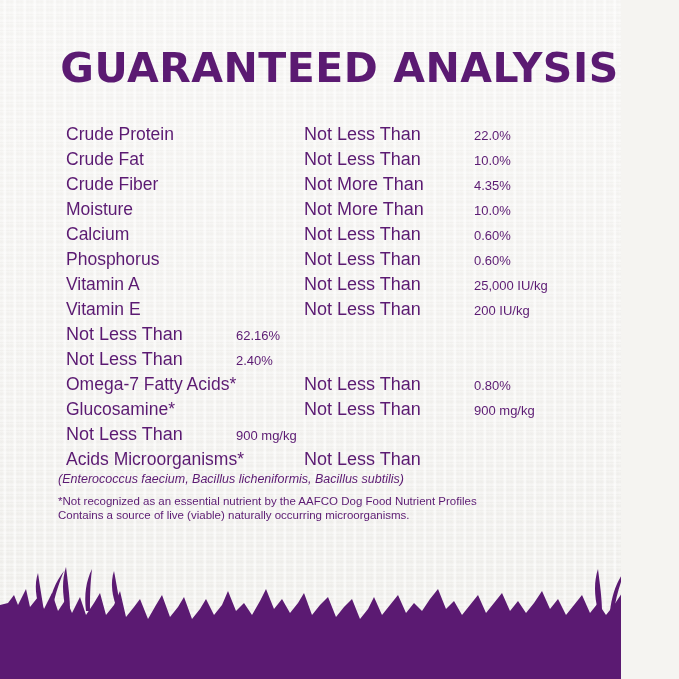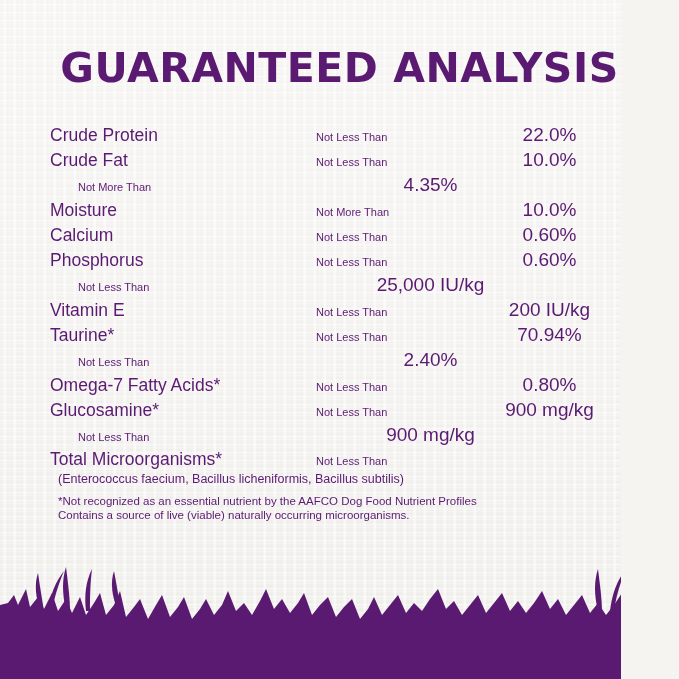--- a/index.html
+++ b/index.html
@@ -41,55 +41,55 @@
     text-align: center;
     color: #5b1a72;
     font-size: 41px;
     font-weight: bold;
     letter-spacing: 0.5px;
     font-family: "DejaVu Sans", sans-serif;
   }
   .table {
     position: absolute;
     top: 124px;
-    left: 50px;
+    left: 66px;
     width: 563px;
   }
   .row {
     display: flex;
     align-items: baseline;
     height: 25px;
   }
   .cell-nutrient {
     width: 238px;
     color: #5b1a72;
     font-size: 17.5px;
     white-space: nowrap;
   }
   .cell-qualifier {
     width: 170px;
     color: #5b1a72;
-    font-size: 11px;
+    font-size: 18px;
     white-space: nowrap;
-    margin-left: 28px;
   }
   .cell-value {
     flex: 1;
-    text-align: center;
-    color: #5b1a72;
-    font-size: 19px;
+    text-align: left;
+    color: #5b1a72;
+    font-size: 13px;
     white-space: nowrap;
   }
   .note-strains {
     position: absolute;
     top: 472px;
     left: 58px;
     width: 563px;
     color: #5b1a72;
     font-size: 12.5px;
+    font-style: italic;
   }
   .footnotes {
     position: absolute;
     top: 494px;
     left: 58px;
     width: 570px;
     color: #5b1a72;
     font-size: 11.5px;
     line-height: 14px;
   }
@@ -117,20 +117,21 @@
       <div class="cell-value">22.0%</div>
     </div>
 
     <div class="row">
       <div class="cell-nutrient">Crude Fat</div>
       <div class="cell-qualifier">Not Less Than</div>
       <div class="cell-value">10.0%</div>
     </div>
 
     <div class="row">
+      <div class="cell-nutrient">Crude Fiber</div>
       <div class="cell-qualifier">Not More Than</div>
       <div class="cell-value">4.35%</div>
     </div>
 
     <div class="row">
       <div class="cell-nutrient">Moisture</div>
       <div class="cell-qualifier">Not More Than</div>
       <div class="cell-value">10.0%</div>
     </div>
 
@@ -140,34 +141,34 @@
       <div class="cell-value">0.60%</div>
     </div>
 
     <div class="row">
       <div class="cell-nutrient">Phosphorus</div>
       <div class="cell-qualifier">Not Less Than</div>
       <div class="cell-value">0.60%</div>
     </div>
 
     <div class="row">
+      <div class="cell-nutrient">Vitamin A</div>
       <div class="cell-qualifier">Not Less Than</div>
       <div class="cell-value">25,000 IU/kg</div>
     </div>
 
     <div class="row">
       <div class="cell-nutrient">Vitamin E</div>
       <div class="cell-qualifier">Not Less Than</div>
       <div class="cell-value">200 IU/kg</div>
     </div>
 
     <div class="row">
-      <div class="cell-nutrient">Taurine*</div>
-      <div class="cell-qualifier">Not Less Than</div>
-      <div class="cell-value">70.94%</div>
+      <div class="cell-qualifier">Not Less Than</div>
+      <div class="cell-value">62.16%</div>
     </div>
 
     <div class="row">
       <div class="cell-qualifier">Not Less Than</div>
       <div class="cell-value">2.40%</div>
     </div>
 
     <div class="row">
       <div class="cell-nutrient">Omega-7 Fatty Acids*</div>
       <div class="cell-qualifier">Not Less Than</div>
@@ -179,21 +180,21 @@
       <div class="cell-qualifier">Not Less Than</div>
       <div class="cell-value">900 mg/kg</div>
     </div>
 
     <div class="row">
       <div class="cell-qualifier">Not Less Than</div>
       <div class="cell-value">900 mg/kg</div>
     </div>
 
     <div class="row">
-      <div class="cell-nutrient">Total Microorganisms*</div>
+      <div class="cell-nutrient">Acids Microorganisms*</div>
       <div class="cell-qualifier">Not Less Than</div>
     </div>
 
   </div>
 
   <div class="note-strains">(Enterococcus faecium, Bacillus licheniformis, Bacillus subtilis)</div>
 
   <div class="footnotes">
     <div>*Not recognized as an essential nutrient by the AAFCO Dog Food Nutrient Profiles</div>
     <div>Contains a source of live (viable) naturally occurring microorganisms.</div>

